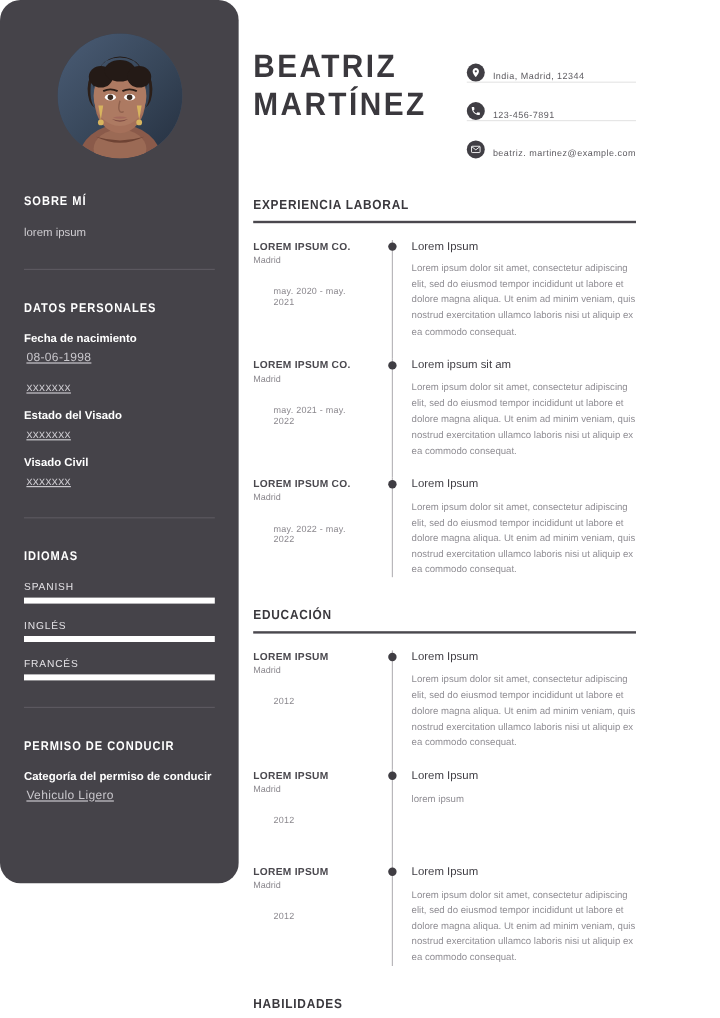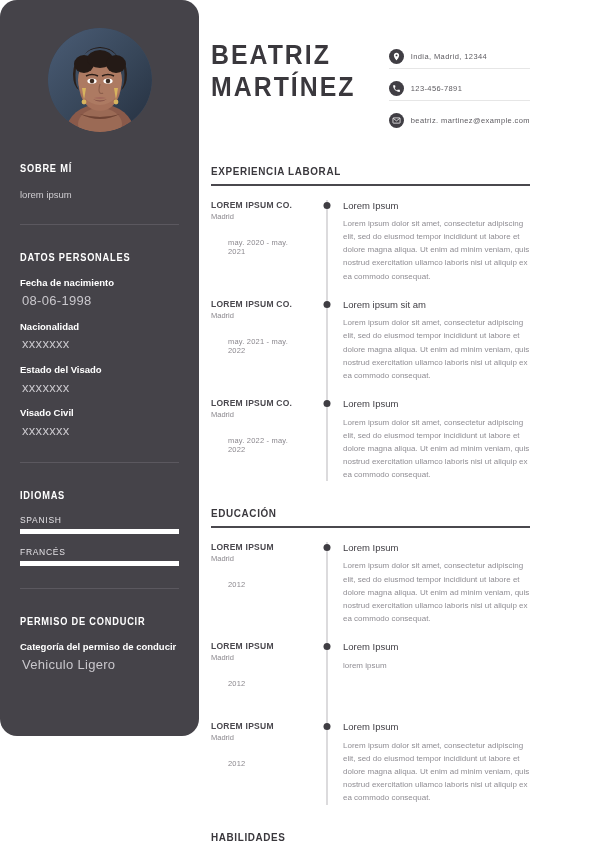--- a/index.html
+++ b/index.html
@@ -75,25 +75,26 @@
   .field { margin-bottom: 11px; }
   .field-label {
     color: #ffffff;
     font-size: 9.5px;
     font-weight: 700;
     margin: 0 0 2px 0;
     line-height: 1.35;
   }
   .field-value {
     color: #c9c7cc;
-    font-size: 13px;
+    font-size: 10px;
     margin: 0;
     padding-left: 2px;
     line-height: 1.35;
     letter-spacing: 0.3px;
+    text-decoration: underline;
   }
 
   .lang { margin-bottom: 13px; }
   .lang-name {
     color: #e3e1e5;
     font-size: 8.5px;
     letter-spacing: 0.7px;
     margin: 0 0 4px 0;
   }
   .lang-track {
@@ -127,21 +128,21 @@
     color: #3a383d;
     letter-spacing: 2.2px;
     line-height: 1.18;
     transform: scaleX(0.92);
     transform-origin: left center;
   }
 
   .contacts { flex: 1; padding-top: 4px; }
   .contact-row {
     display: flex;
-    align-items: center;
+    align-items: flex-end;
     height: 24px;
     border-bottom: 1px solid #e6e6e6;
     margin-bottom: 7px;
   }
   .contact-row:last-child { border-bottom: none; }
   .cicon {
     width: 15px;
     height: 15px;
     border-radius: 50%;
     background: #403e44;
@@ -326,40 +327,45 @@
       </section>
 
       <section class="side-sec">
         <h2 class="side-head">DATOS PERSONALES</h2>
 
         <div class="field">
           <p class="field-label">Fecha de nacimiento</p>
           <p class="field-value">08-06-1998</p>
         </div>
         <div class="field">
-          <p class="field-label">Nacionalidad</p>
           <p class="field-value">xxxxxxx</p>
         </div>
         <div class="field">
           <p class="field-label">Estado del Visado</p>
           <p class="field-value">xxxxxxx</p>
         </div>
         <div class="field">
           <p class="field-label">Visado Civil</p>
           <p class="field-value">xxxxxxx</p>
         </div>
 
         <div class="divider"></div>
       </section>
 
       <section class="side-sec">
         <h2 class="side-head">IDIOMAS</h2>
 
         <div class="lang">
           <p class="lang-name">SPANISH</p>
+          <div class="lang-track">
+            <div class="lang-fill" style="width: 100%;"></div>
+          </div>
+        </div>
+        <div class="lang">
+          <p class="lang-name">INGLÉS</p>
           <div class="lang-track">
             <div class="lang-fill" style="width: 100%;"></div>
           </div>
         </div>
         <div class="lang">
           <p class="lang-name">FRANCÉS</p>
           <div class="lang-track">
             <div class="lang-fill" style="width: 100%;"></div>
           </div>
         </div>

